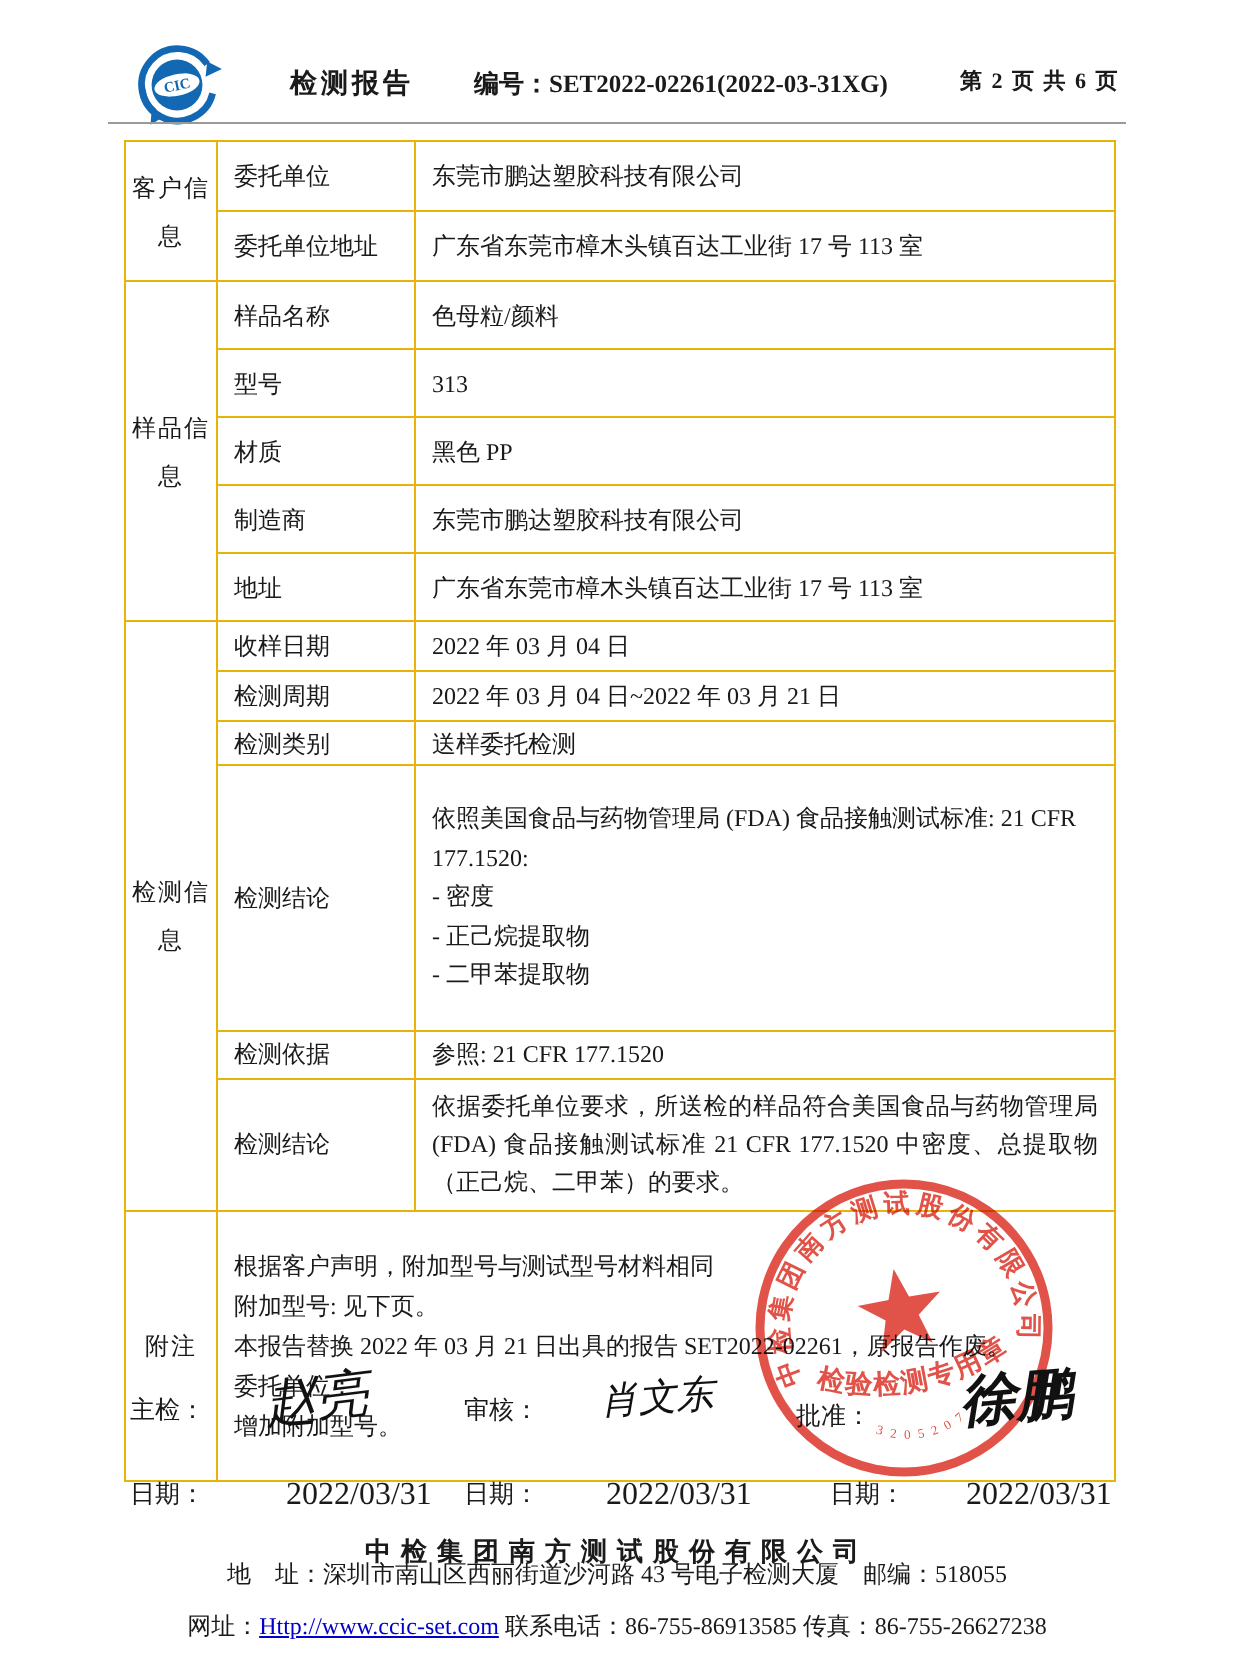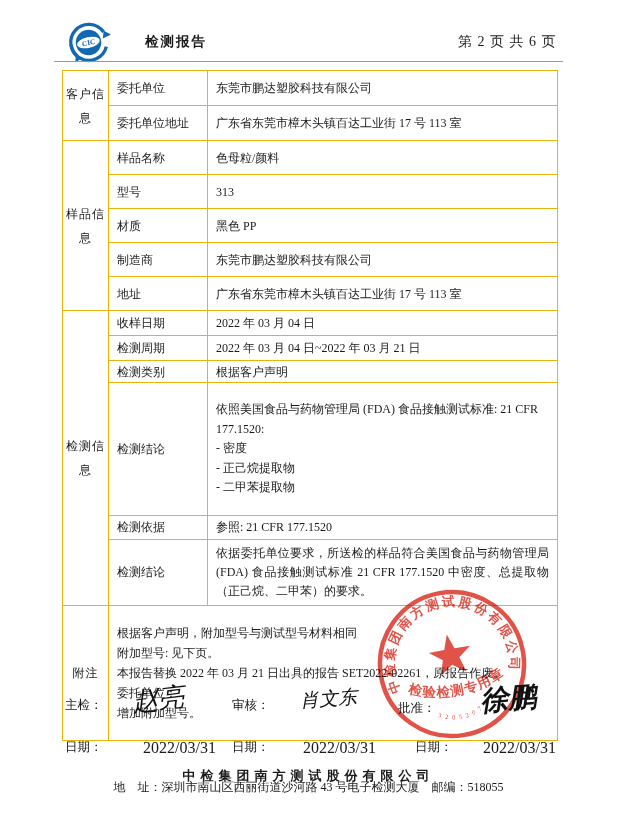--- a/index.html
+++ b/index.html
@@ -2,21 +2,21 @@
 <html><head>
 <meta charset="utf-8">
 <style>
   html,body{margin:0;padding:0;background:#ffffff;}
   .page{position:relative;width:617px;height:840px;background:#ffffff;overflow:hidden;
         font-family:"Liberation Serif","DejaVu Serif",serif;color:#1a1a1a;}
   
   .hdr-logo{position:absolute;left:64px;top:18px;width:49px;height:49px;}
   .hdr-title{position:absolute;left:145px;top:33px;font-size:13.5px;font-weight:bold;letter-spacing:2px;}
   .hdr-no{position:absolute;left:237px;top:34px;font-size:12.5px;font-weight:bold;}
-  .hdr-page{position:absolute;left:458px;top:33px;font-size:14px;font-weight:normal;letter-spacing:1px;}
+  .hdr-page{position:absolute;left:480px;top:33px;font-size:11px;font-weight:bold;letter-spacing:1px;}
   .hdr-rule{position:absolute;left:54px;top:61px;width:509px;height:0;border-top:1.5px solid #9a9a9a;}
   
   .rtable{position:absolute;left:62px;top:70px;width:495px;border-collapse:collapse;table-layout:fixed;
           font-size:12px;line-height:16px;}
   .rtable td{border:1px solid #eab308;padding:0 8px;vertical-align:middle;overflow:hidden;}
   .rtable td.sec-cell{padding:0 2px;text-align:center;word-break:break-all;line-height:24px;letter-spacing:1px;}
   .rtable td.ml{padding:17px 8px;line-height:19.5px;vertical-align:middle;}
   .rtable td.just{text-align:justify;line-height:19px;padding:4px 8px;}
   
   .abs{position:absolute;}
@@ -43,20 +43,21 @@
   <svg class="hdr-logo" viewBox="0 0 47 47">
     <path d="M 38,13.5 A 17.3,17.3 0 1 0 40.6,27.5" fill="none" stroke="#1268b3" stroke-width="3.2"></path>
     <polygon points="38,12.2 45,15.8 37.2,19.6" fill="#1268b3"></polygon>
     <path d="M 6.8,25.5 A 17,17 0 0 0 12.8,36.6" fill="none" stroke="#1268b3" stroke-width="3.2"></path>
     <polygon points="11.4,35 18,38.2 10.8,42.6" fill="#1268b3"></polygon>
     <circle cx="23.5" cy="23.5" r="12.2" fill="#1268b3"></circle>
     <ellipse cx="23.5" cy="23.5" rx="11" ry="5.2" fill="#ffffff" transform="rotate(-12 23.5 23.5)"></ellipse>
     <text x="23.5" y="26" text-anchor="middle" font-size="7" font-weight="bold" fill="#1268b3" transform="rotate(-12 23.5 23.5)">CIC</text>
   </svg>
   <div class="hdr-title">检测报告</div>
+  <div class="hdr-no"><span>编号：</span><span>SET2022-02261(2022-03-31XG)</span></div>
   <div class="hdr-page">第 2 页 共 6 页</div>
   <div class="hdr-rule"></div>
 
   <table class="rtable">
     <colgroup>
         <col style="width:46px">
         <col style="width:99px">
         <col style="width:350px">
       </colgroup>
 
@@ -97,21 +98,21 @@
       <td class="sec-cell" rowspan="6">检测信息</td>
       <td>收样日期</td>
       <td>2022 年 03 月 04 日</td>
     </tr>
     <tr style="height:25px">
       <td>检测周期</td>
       <td>2022 年 03 月 04 日~2022 年 03 月 21 日</td>
     </tr>
     <tr style="height:22px">
       <td>检测类别</td>
-      <td>根据客户声明</td>
+      <td>送样委托检测</td>
     </tr>
     <tr style="height:93px">
       <td>检测结论</td>
       <td class="ml">
         <div>依照美国食品与药物管理局 (FDA) 食品接触测试标准: 21 CFR 177.1520:</div>
         <div>- 密度</div>
         <div>- 正己烷提取物</div>
         <div>- 二甲苯提取物</div>
       </td>
     </tr>
@@ -167,14 +168,17 @@
         <textPath href="#capArc" startOffset="2">检验检测专用章</textPath>
       </text>
       <text font-size="6.5" fill="#dd3b2e" letter-spacing="4">
         <textPath href="#serialArc" startOffset="6">3205207</textPath>
       </text>
     </g>
   </svg>
 
   <div class="ft-company">中检集团南方测试股份有限公司</div>
   <div class="ft-line ft-addr">地　址：深圳市南山区西丽街道沙河路 43 号电子检测大厦　邮编：518055</div>
+  <div class="ft-line ft-site">
+    <span>网址：</span><a class="ft-link" href="#">Http://www.ccic-set.com</a><span> 联系电话：86-755-86913585 传真：86-755-26627238</span>
+  </div>
 
 </div>
 
 </body></html>

